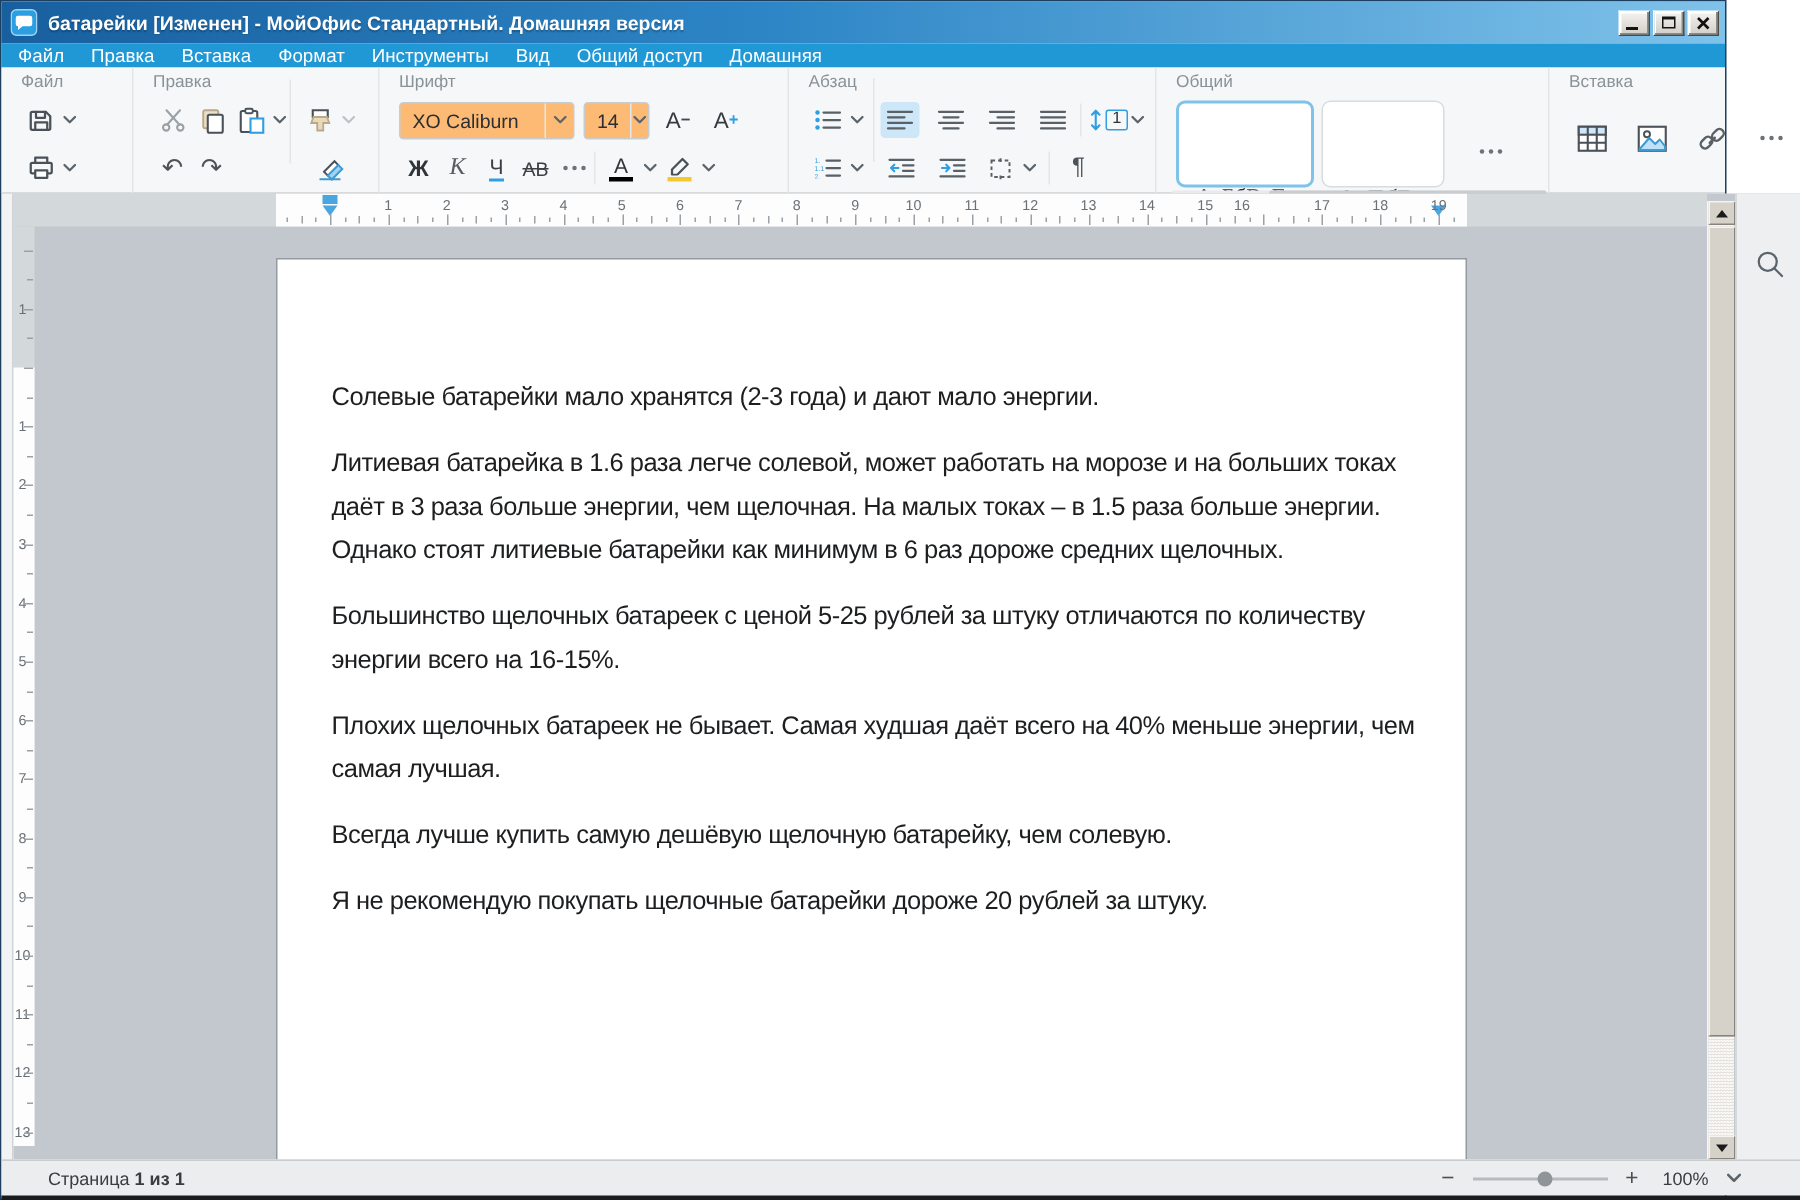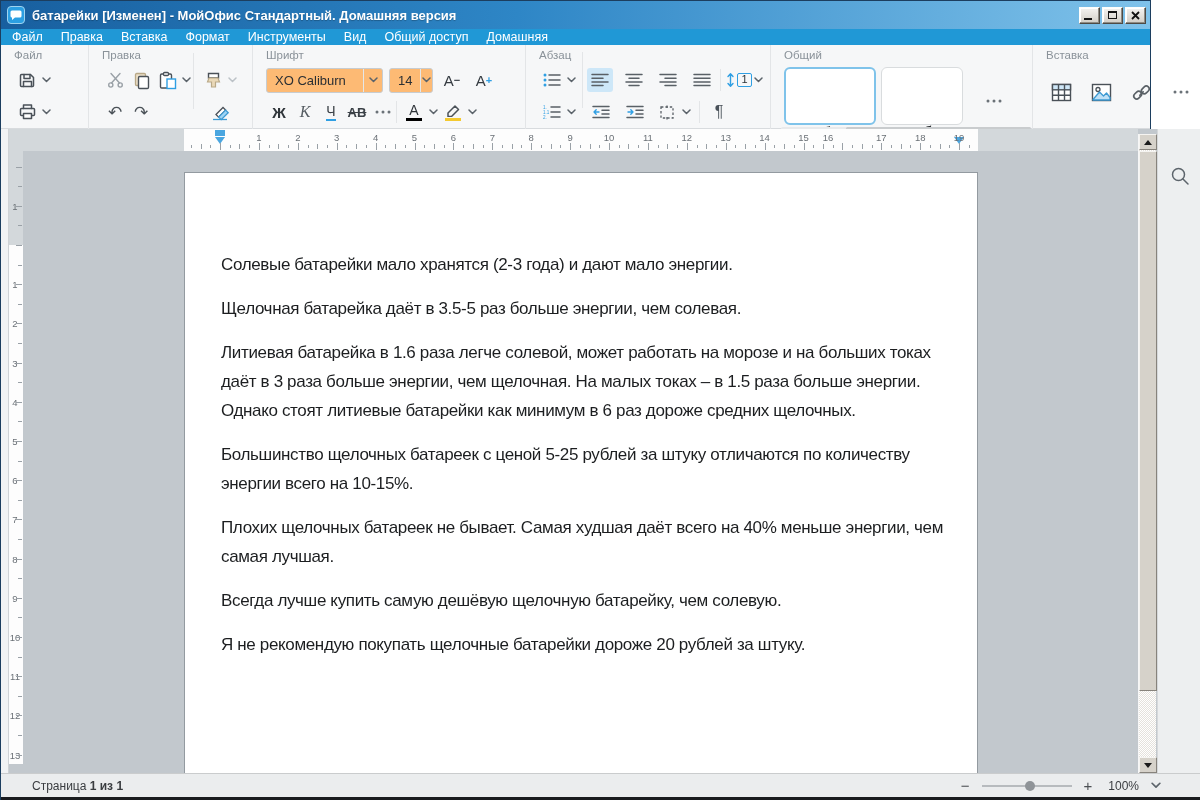--- a/index.html
+++ b/index.html
@@ -46,21 +46,21 @@
   .undo { font-family:"DejaVu Sans",sans-serif; font-size:17px; color:#4b5258; line-height:1; }
   
   .sel { display:flex; align-items:center; height:25px; background:#fdba74;
     border:1px solid #c7ccd0; border-radius:3px; }
   .sel-text { font-size:13px; color:#2b2f33; padding:0 8px; flex:1; white-space:nowrap; }
   .sel-btn { width:19px; align-self:stretch; border-left:1px solid #e4e7e9;
     display:flex; align-items:center; justify-content:center; }
   .b-bold { font-weight:bold; font-size:15px; color:#2f353a; }
   .b-ital { font-family:"Liberation Serif",serif; font-style:italic; font-size:16px; color:#565d63; }
   .b-und  { font-size:14px; color:#3a4046; border-bottom:2px solid #2f9fe3; line-height:15px; }
-  .b-str  { font-size:13px; color:#3a4046; text-decoration:line-through;font-weight:bold; }
+  .b-str  { font-size:13px; color:#3a4046; text-decoration:line-through; }
   .swatchbtn { display:flex; flex-direction:column; align-items:center; line-height:1; }
   .swatchbtn .ltr { font-size:14px; color:#2f353a; }
   .bar { width:16px; height:3px; margin-top:1px; }
   .ls-box { font-size:11px; color:#2b3136; border:1.5px solid #2f9fe3; border-radius:2px;
     padding:0 3px; height:14px; line-height:11px; margin-left:2px; }
   .alignbtn { width:26px; height:24px; display:flex; align-items:center; justify-content:center; border-radius:3px; }
   .alignbtn.sel-state { background:#cde7f8; }
   .pilcrow { font-size:16px; color:#4a525a; }
   
   .tile { border-radius:6px; background:#fff; text-align:center; padding-top:7px; }
@@ -634,23 +634,22 @@
         <i class="vtk th" style="top: 505.6px;"></i>
         <i class="vtk tc" style="top: 525.2px;"></i>
         <i class="vtk th" style="top: 544.8px;"></i>
         <i class="vtk tc" style="top: 564.4px;"></i>
         <i class="vtk th" style="top: 584px;"></i>
         <i class="vtk tc" style="top: 603.6px;"></i>
       </div>
 
     <div class="page">
       <p class="para">Солевые батарейки мало хранятся (2-3 года) и дают мало энергии.</p>
-      <p class="para">Щелочная батарейка даёт в 3.5-5 раз больше энергии, чем солевая.</p>
       <p class="para">Литиевая батарейка в 1.6 раза легче солевой, может работать на морозе и на больших токах даёт в 3 раза больше энергии, чем щелочная. На малых токах – в 1.5 раза больше энергии. Однако стоят литиевые батарейки как минимум в 6 раз дороже средних щелочных.</p>
-      <p class="para">Большинство щелочных батареек с ценой 5-25 рублей за штуку отличаются по количеству энергии всего на 10-15%.</p>
+      <p class="para">Большинство щелочных батареек с ценой 5-25 рублей за штуку отличаются по количеству энергии всего на 16-15%.</p>
       <p class="para">Плохих щелочных батареек не бывает. Самая худшая даёт всего на 40% меньше энергии, чем самая лучшая.</p>
       <p class="para">Всегда лучше купить самую дешёвую щелочную батарейку, чем солевую.</p>
       <p class="para">Я не рекомендую покупать щелочные батарейки дороже 20 рублей за штуку.</p>
     </div>
 
     <div class="scrollbar">
       <div class="sbbtn up">
           <span class="arr-up"></span>
         </div>
       <div class="sbthumb"></div>

